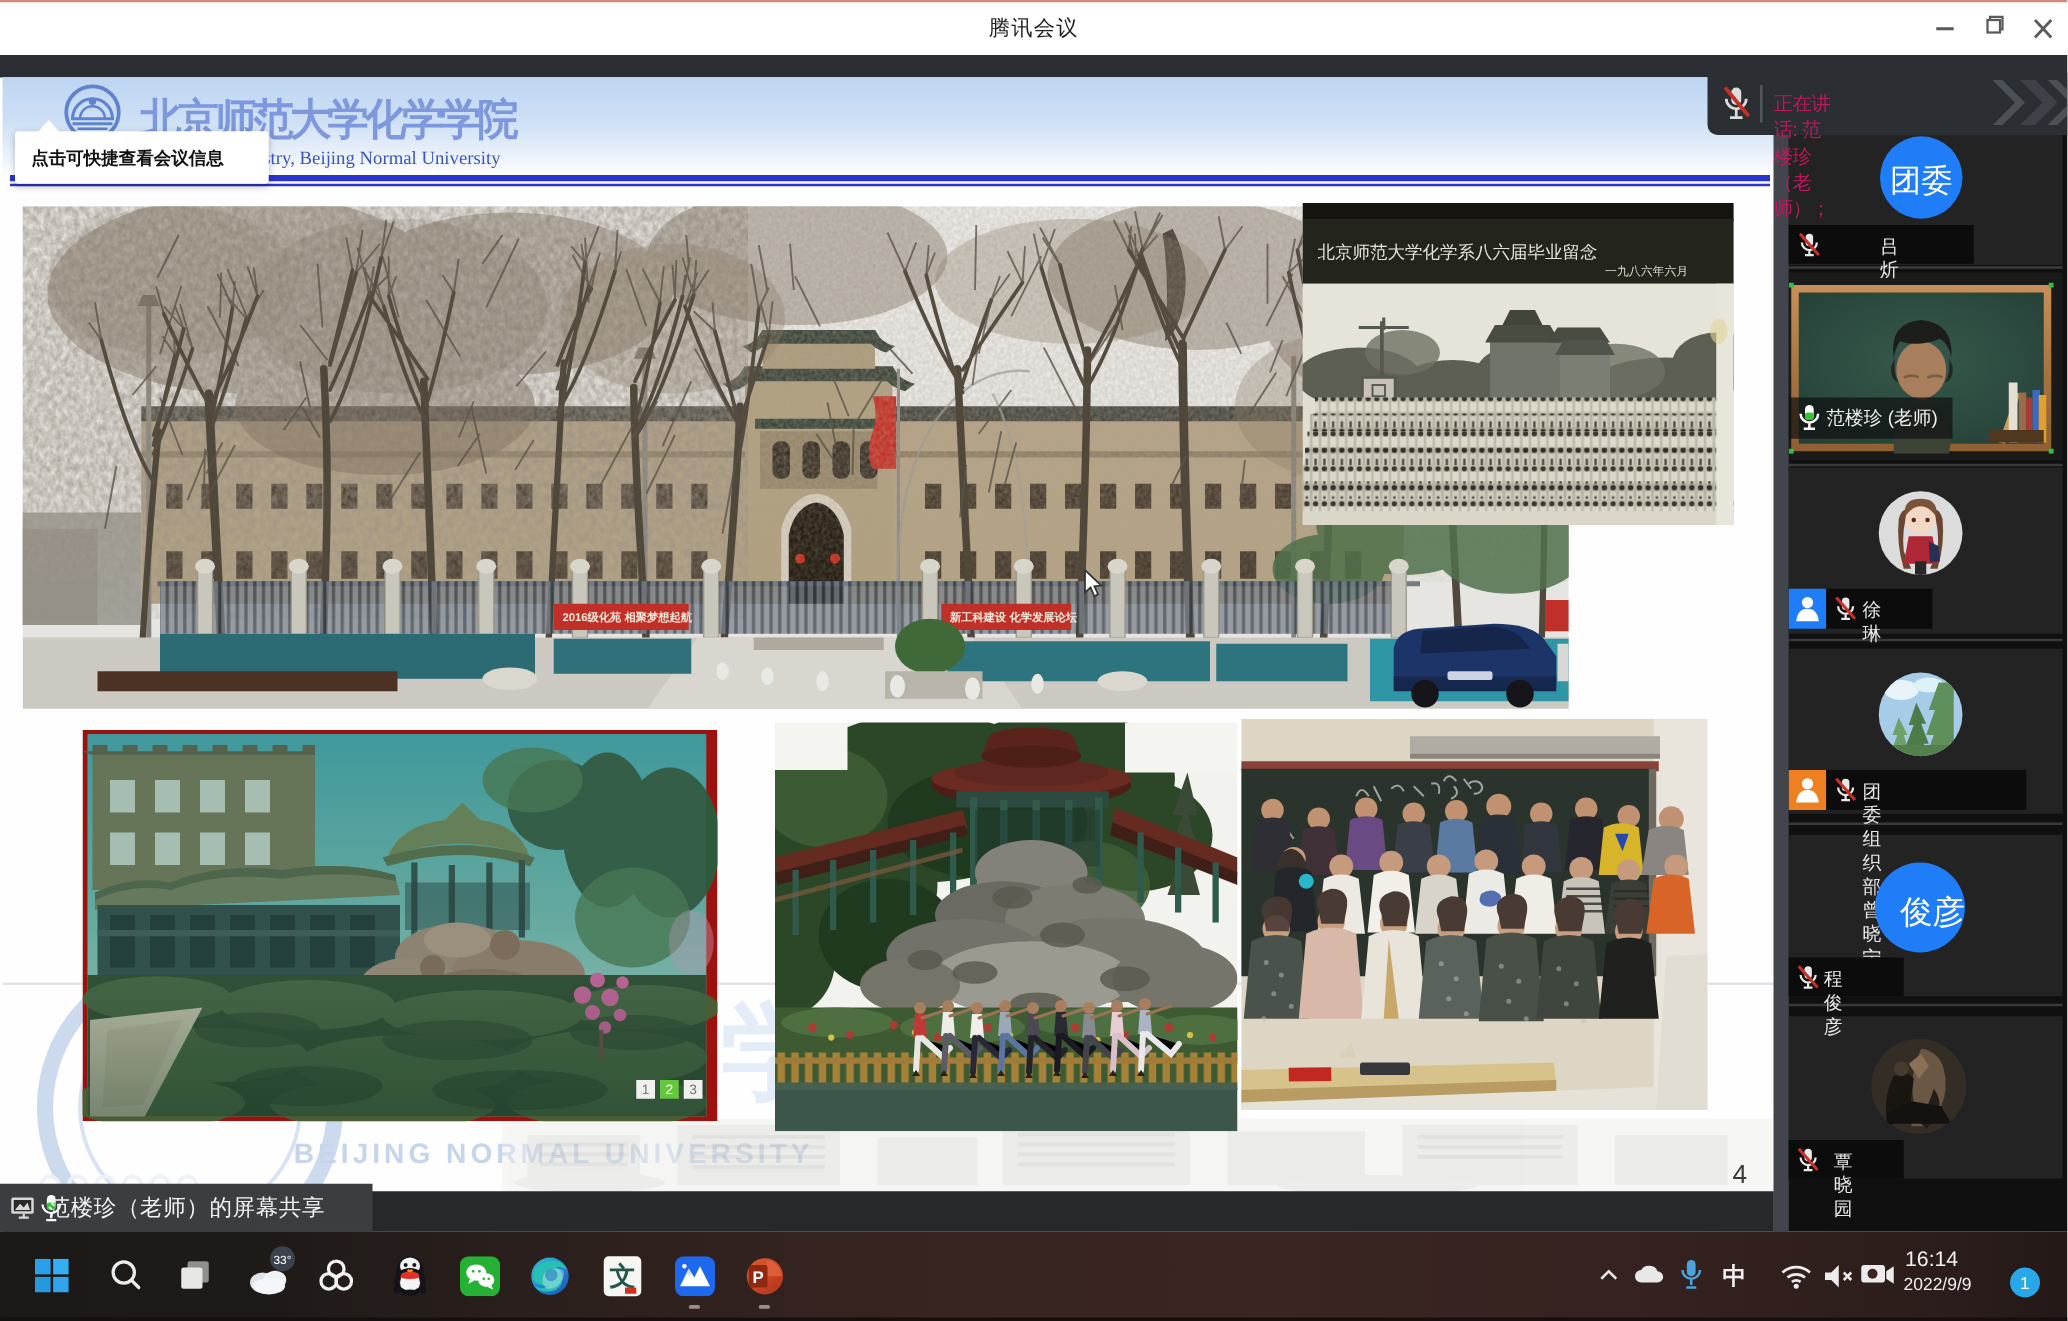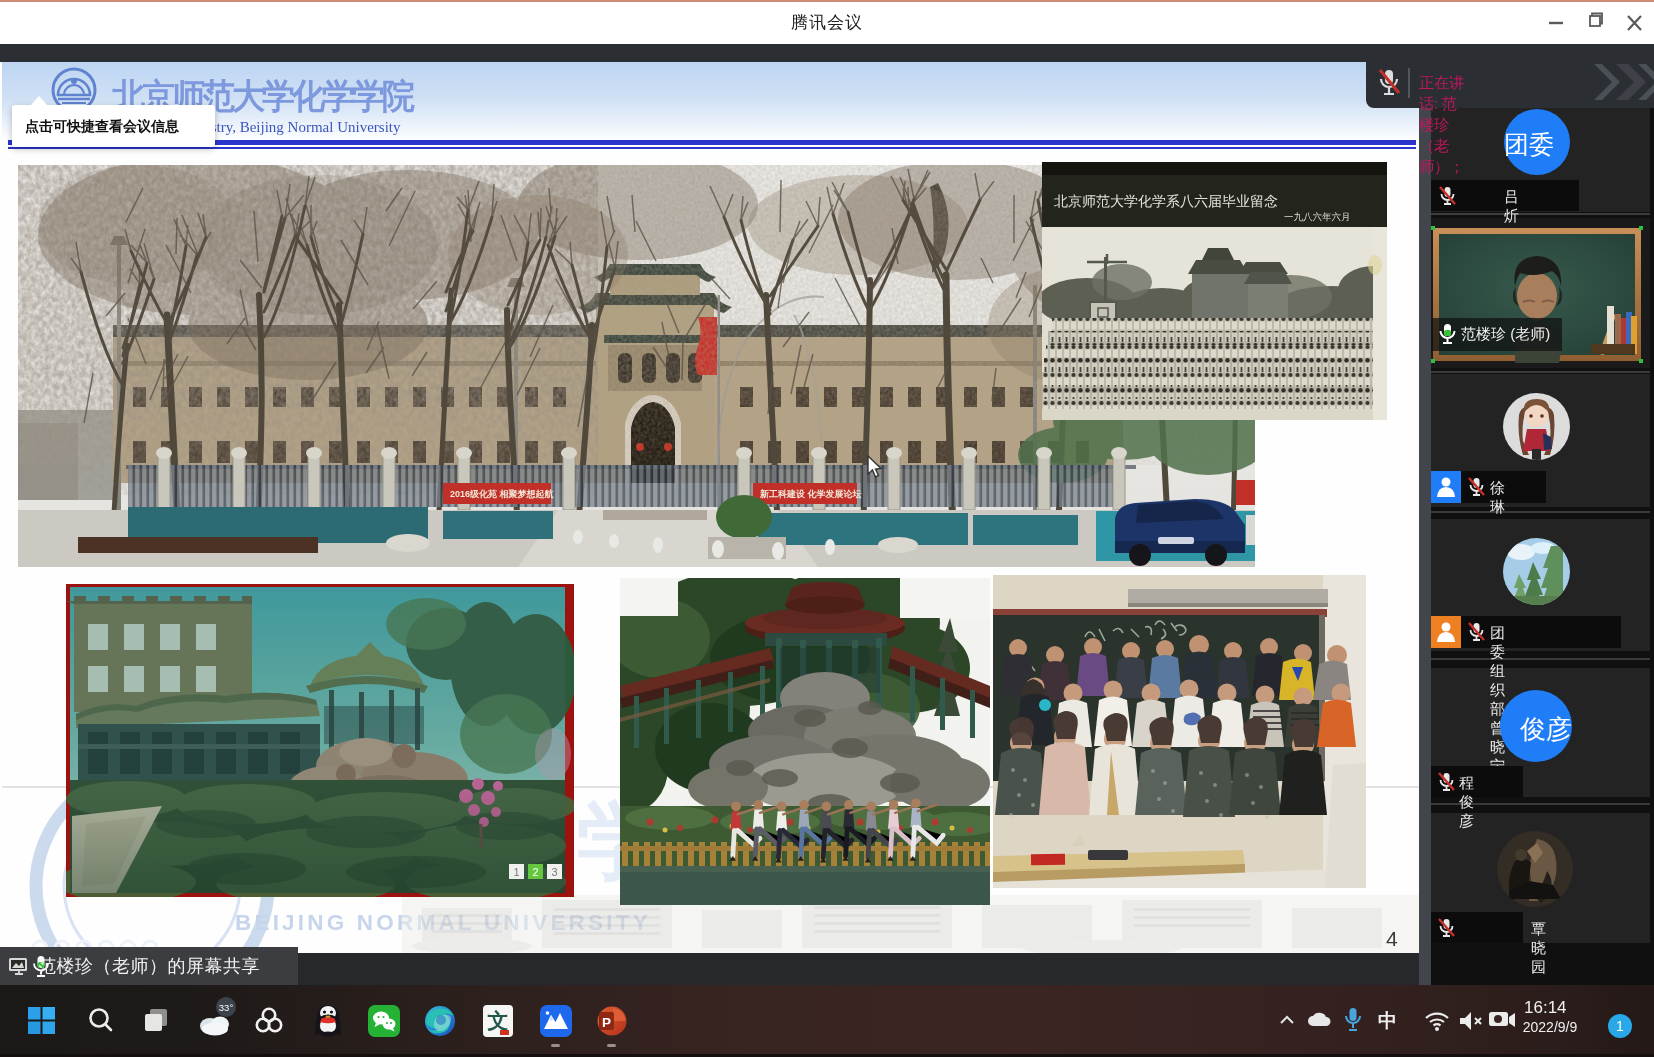--- a/index.html
+++ b/index.html
@@ -915,21 +915,21 @@
 <div class="abs" style="left:1431px;top:668px;width:219px;height:129px;background:#232323"></div>
 <div class="abs" style="left:1431px;top:813px;width:219px;height:130px;background:#232323"></div>
 
 <div class="abs" style="left:1431px;top:212.5px;width:219px;height:2px;background:#3c3c3c"></div>
 <div class="abs" style="left:1431px;top:370.5px;width:219px;height:2px;background:#3a3a3a"></div>
 <div class="abs" style="left:1431px;top:511px;width:219px;height:2px;background:#3a3a3a"></div>
 <div class="abs" style="left:1431px;top:658px;width:219px;height:2px;background:#3a3a3a"></div>
 <div class="abs" style="left:1431px;top:803px;width:219px;height:2px;background:#3a3a3a"></div>
 
 <div class="abs" style="left:1504px;top:109px;width:66px;height:66px;border-radius:50%;background:#1f7df8"></div>
-<div class="abs" style="left:1504px;top:128px;width:66px;font-size:25px;color:#fff">团委</div>
+<div class="abs" style="left:1504px;top:128px;width:66px;text-align:center;font-size:25px;color:#fff">团委</div>
 <div class="abs" style="left:1431px;top:180px;width:148px;height:31px;background:#0c0c0c"></div>
 <svg class="abs" style="left:1437px;top:185px" width="21" height="21" viewBox="0 0 21 21">
 <rect x="7.5" y="2" width="6" height="10" rx="3" fill="#e8e8e8"></rect>
 <path d="M4.5 9 a6 6 0 0 0 12 0 M10.5 15 v4 M7 19 h7" stroke="#e8e8e8" stroke-width="1.8" fill="none"></path>
 <line x1="3" y1="2" x2="18" y2="19" stroke="#c83028" stroke-width="2.4"></line>
 </svg>
 <div class="abs" style="left:1504px;top:188px;font-size:15px;color:#e8e8e8">吕炘亚琪 (团委)</div>
 
 <svg class="abs" style="left:1431px;top:226px" width="212" height="137" viewBox="0 0 212 137">
 <defs>
@@ -1053,21 +1053,21 @@
 <path d="M50 40 q8 10 2 24 l-8 8 -6 -6 q8 -12 12 -26 z" fill="#242019"></path>
 <path d="M12 60 l20 -10 24 4 8 14 h-52 z" fill="#141210"></path>
 </svg>
 </div>
 <div class="abs" style="left:1431px;top:912px;width:92px;height:31px;background:#0c0c0c"></div>
 <svg class="abs" style="left:1436px;top:917px" width="21" height="21" viewBox="0 0 21 21">
 <rect x="7.5" y="2" width="6" height="10" rx="3" fill="#e8e8e8"></rect>
 <path d="M4.5 9 a6 6 0 0 0 12 0 M10.5 15 v4 M7 19 h7" stroke="#e8e8e8" stroke-width="1.8" fill="none"></path>
 <line x1="3" y1="2" x2="18" y2="19" stroke="#c83028" stroke-width="2.4"></line>
 </svg>
-<div class="abs" style="left:1531px;top:920px;font-size:15px;color:#e8e8e8">覃晓园</div>
+<div class="abs" style="left:1467px;top:920px;font-size:15px;color:#e8e8e8">覃晓园</div>
 
 <div class="abs" style="left:0;top:985px;width:1654px;height:72px;background:linear-gradient(90deg,#1b1917 0%,#1e1a18 12%,#2c201d 28%,#382421 45%,#3a2522 62%,#352220 80%,#2b1d1b 94%,#241917 100%)"></div>
 <div class="abs" style="left:0;top:1054px;width:1654px;height:3px;background:#15100f"></div>
 
 <svg class="abs" style="left:28px;top:1007px" width="27" height="27" viewBox="0 0 27 27">
 <rect x="0" y="0" width="12.5" height="12.5" fill="#2aa0ea"></rect>
 <rect x="14.5" y="0" width="12.5" height="12.5" fill="#35aef2"></rect>
 <rect x="0" y="14.5" width="12.5" height="12.5" fill="#2598e0"></rect>
 <rect x="14.5" y="14.5" width="12.5" height="12.5" fill="#2fa6ec"></rect>
 </svg>

